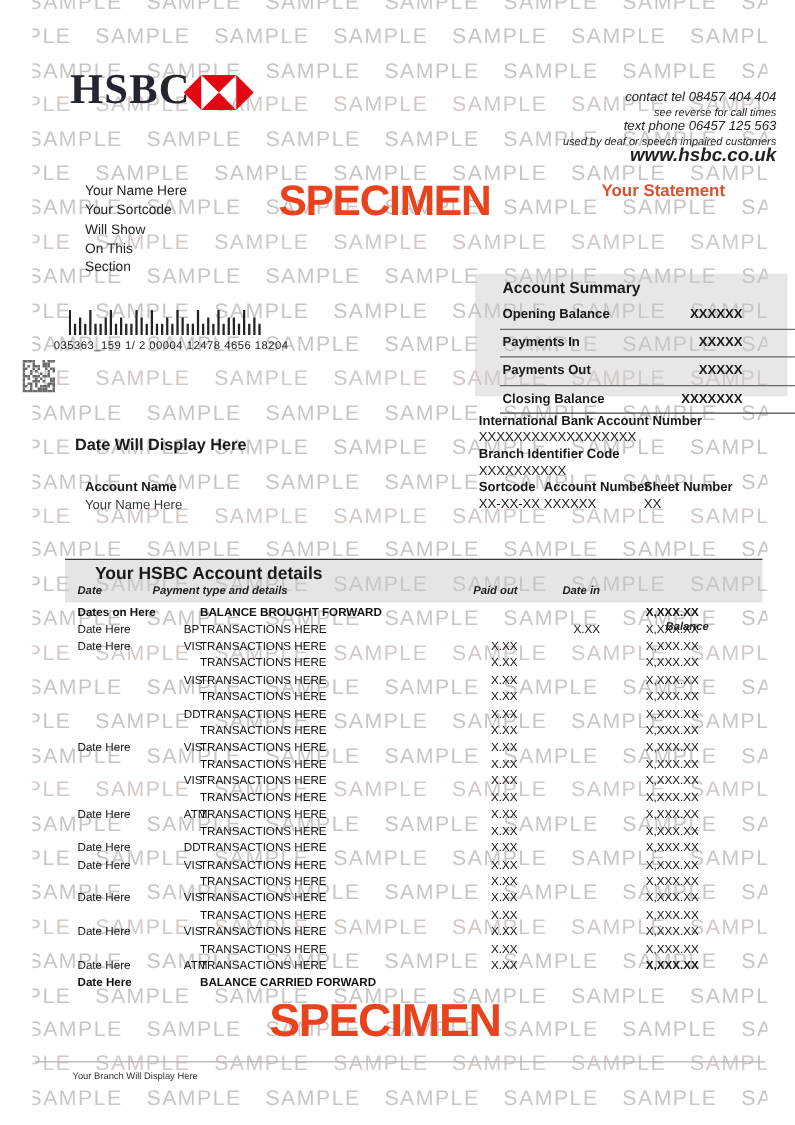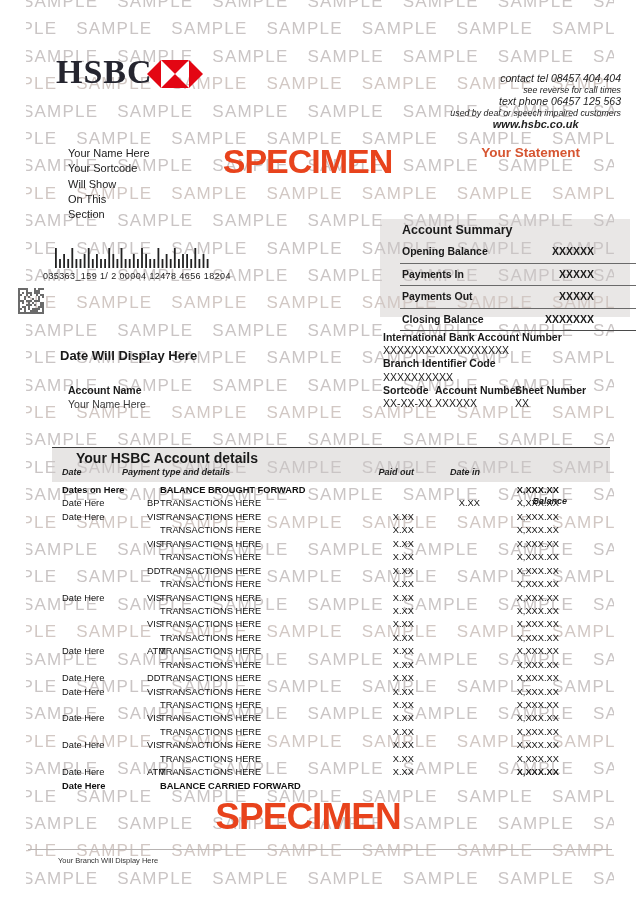--- a/index.html
+++ b/index.html
@@ -18,21 +18,21 @@
   .band-bg{left:52px;top:447px;width:558px;height:34px;background:#e7e5e4;border-top:1.6px solid #3a3a3a;}
   
   .fg{position:absolute;z-index:2;}
   
   .wordmark{left:56px;top:53px;font-family:"Liberation Serif", serif;font-size:34px;font-weight:600;letter-spacing:1px;color:#25252f;}
   .emblem{left:147px;top:56px;width:56px;height:36px;}
   
   .contact{right:15px;top:73px;text-align:right;line-height:11.5px;color:#222;font-style:italic;}
   .contact .n{font-size:10.5px;}
   .contact .s{font-size:8.8px;}
-  .contact .b{font-size:11px;font-weight:700;text-align:center;}
+  .contact .b{font-size:15px;font-weight:700;}
   
   .address{left:68px;top:146px;font-size:11px;line-height:15.3px;color:#222;}
   
   .specimen{color:#e8431c;font-weight:800;letter-spacing:-1px;text-align:center;}
   .specimen-top{left:205px;top:142px;width:205px;font-size:34px;}
   .specimen-bottom{left:202px;top:796px;width:212px;font-size:37px;}
   .your-statement{top:145px;right:56px;font-size:13.5px;font-weight:700;color:#d65531;}
   
   .summary{left:400px;top:221px;width:246px;}
   .summary-title{font-size:12.5px;font-weight:700;padding:2px 0 4px 2px;}

